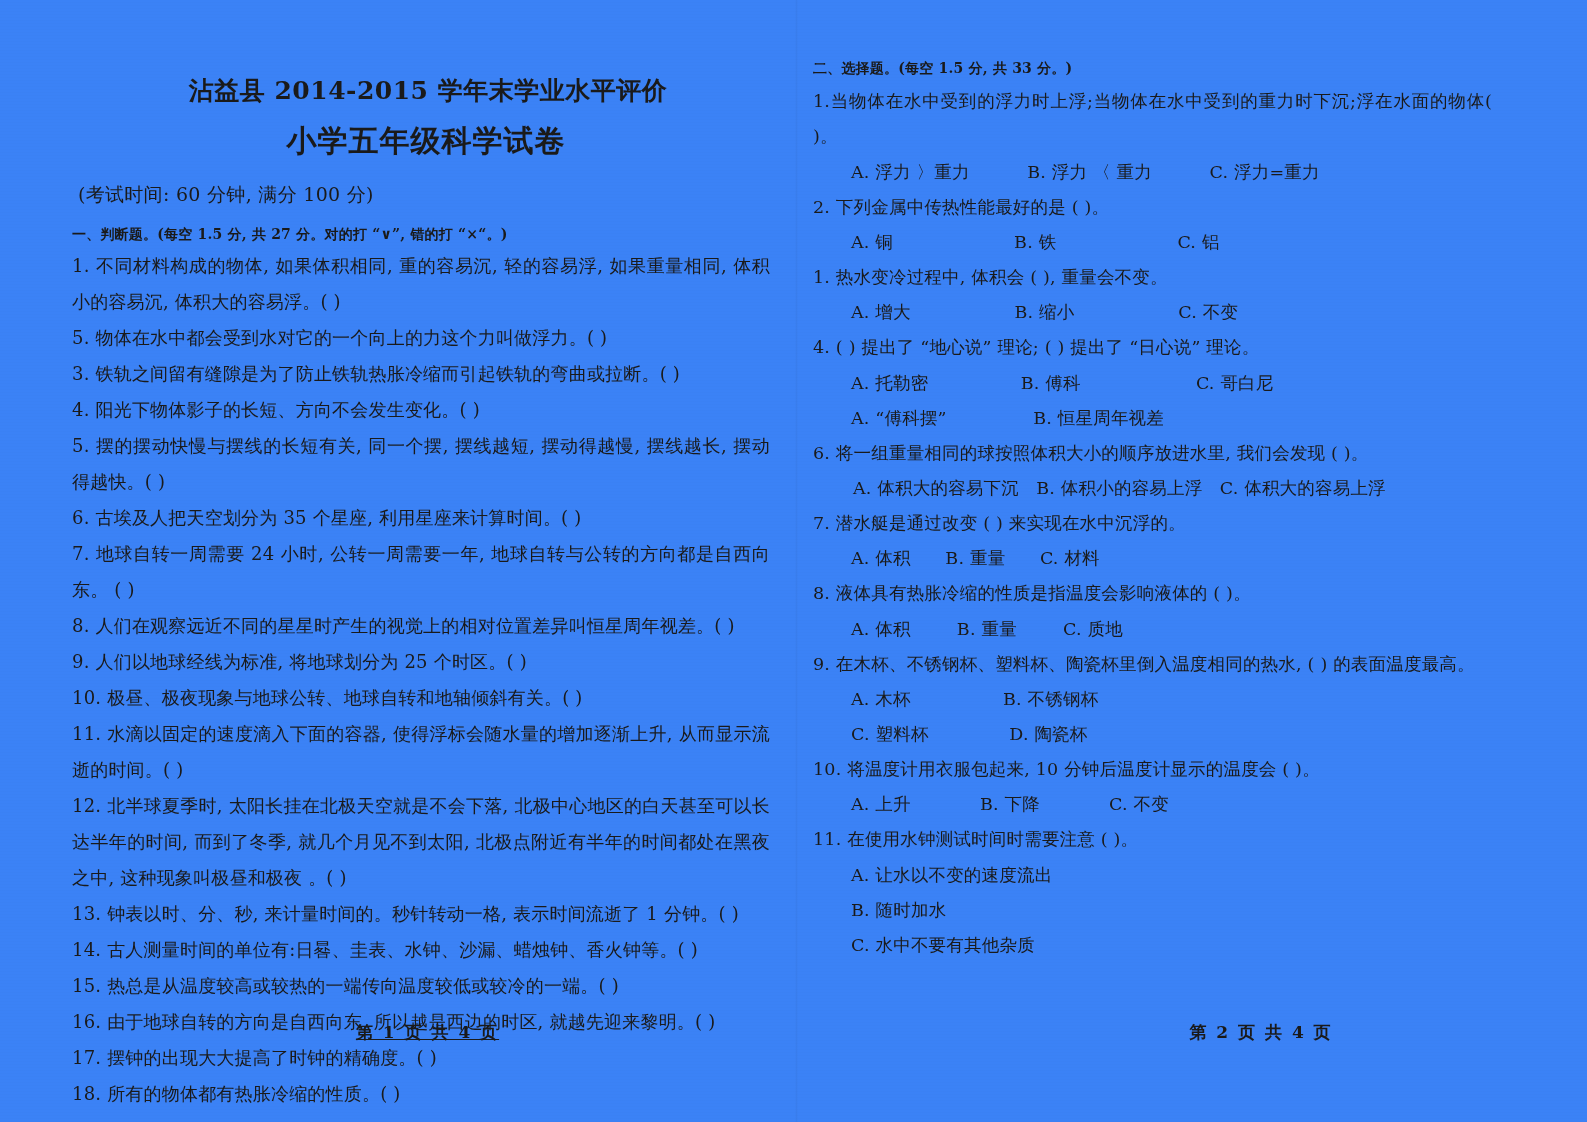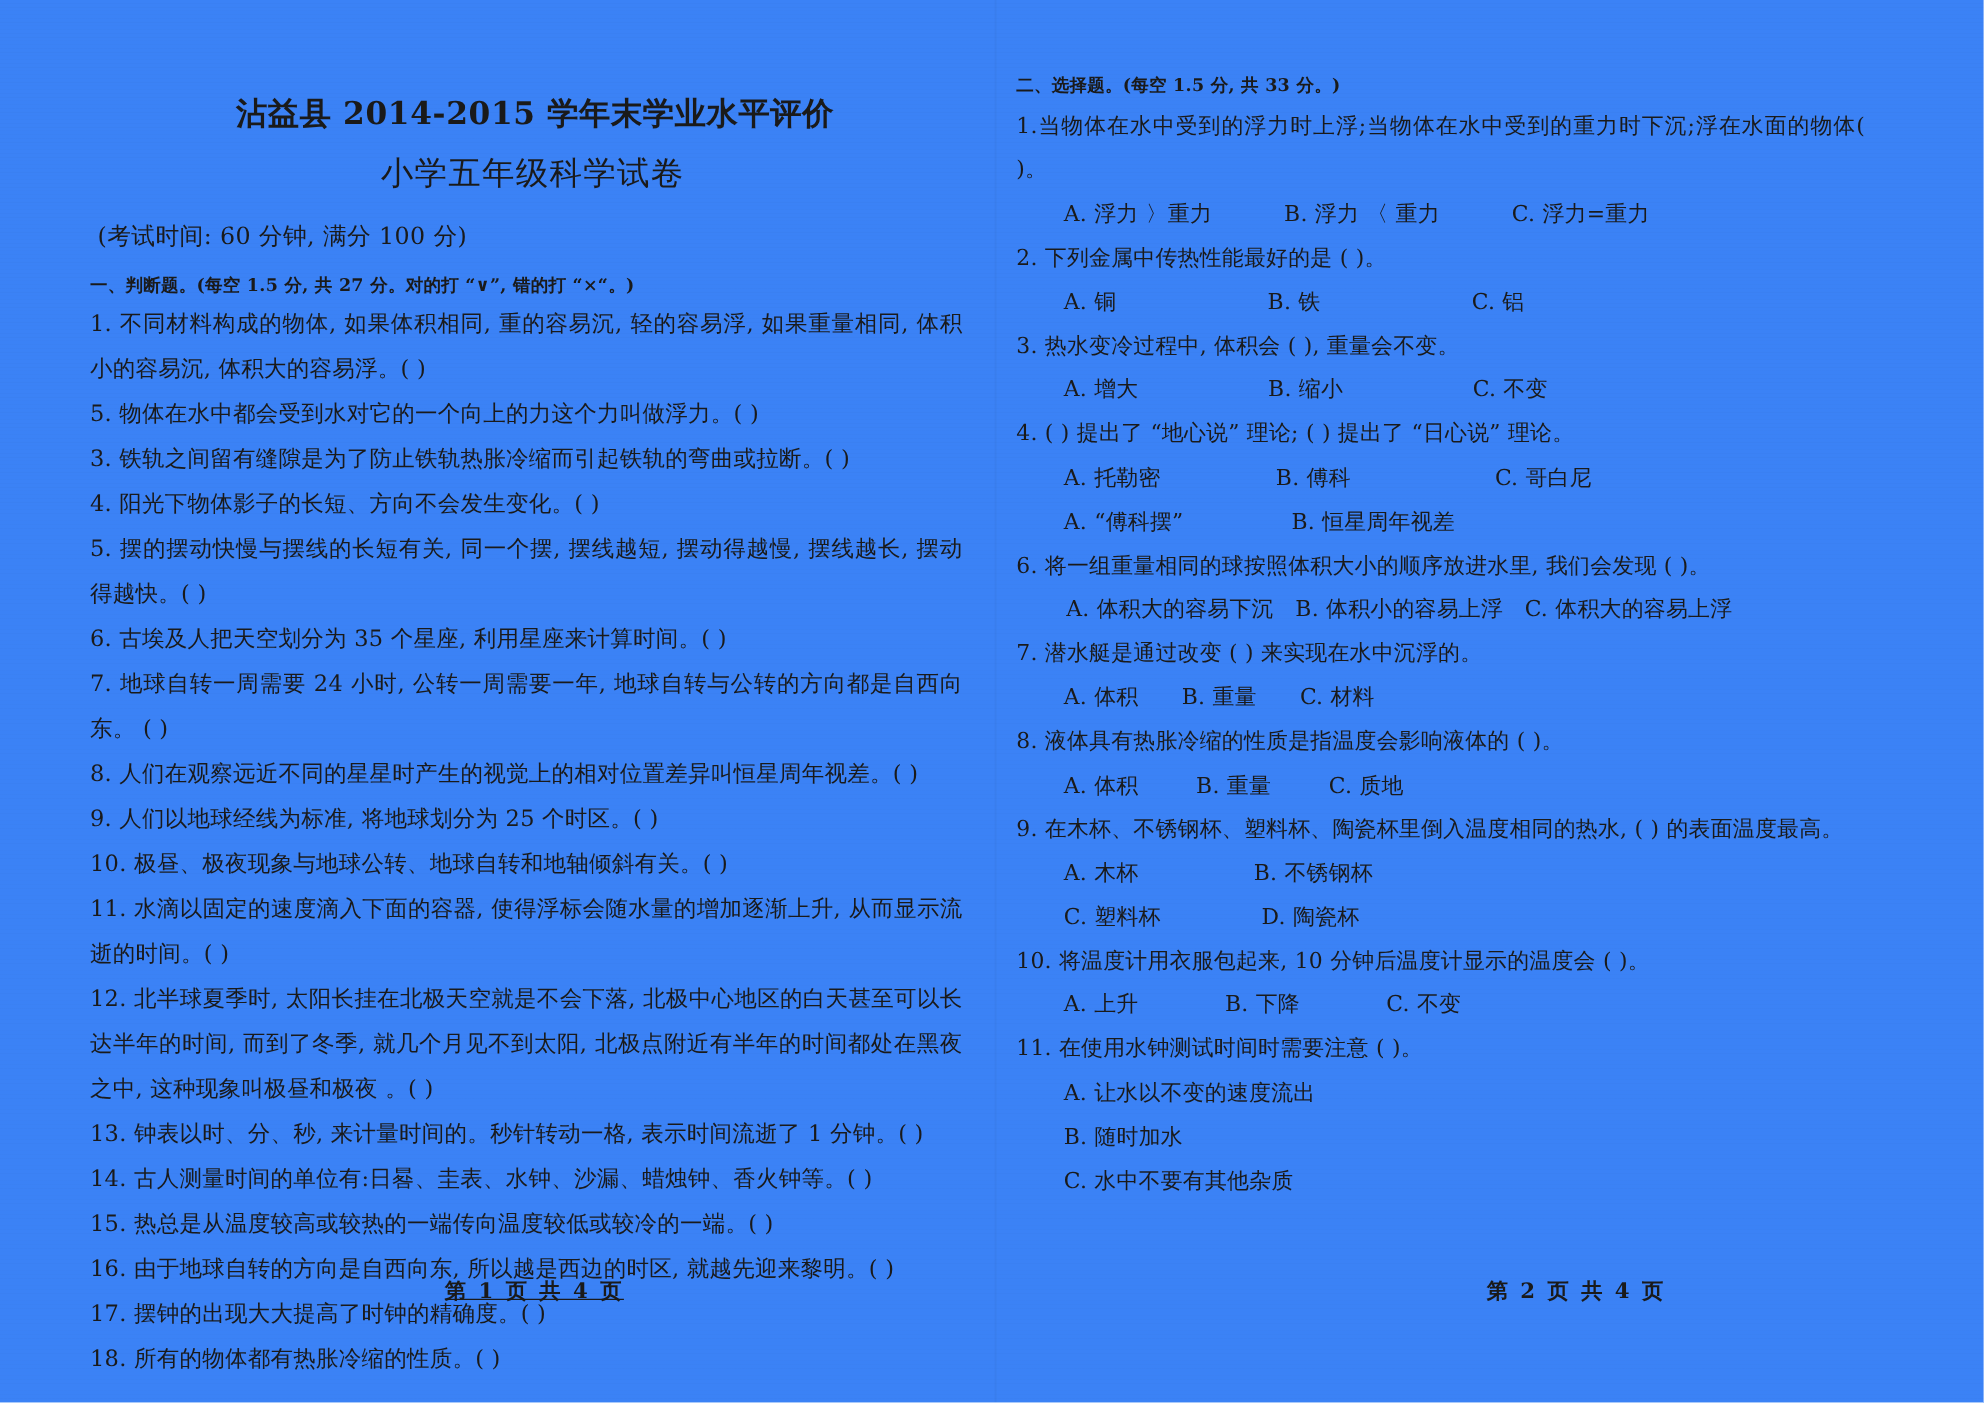--- a/index.html
+++ b/index.html
@@ -46,22 +46,22 @@
     font-family: "DejaVu Serif", "Liberation Serif", serif;
     font-weight: bold;
     font-size: 25px;
     letter-spacing: 0.5px;
     margin: 14px 0 0 0;
     padding-left: 14px;
   }
   .doc-title-2 {
     text-align: center;
     font-family: "DejaVu Serif", "Liberation Serif", serif;
-    font-weight: normal;
-    font-size: 26px;
+    font-weight: bold;
+    font-size: 30px;
     letter-spacing: 1px;
     margin: 14px 0 0 0;
     padding-left: 10px;
   }
   .doc-subtitle {
     font-size: 19px;
     margin: 20px 0 0 0;
     padding-left: 6px;
     letter-spacing: 0.3px;
   }
@@ -179,21 +179,21 @@
       <div class="section-head-r">二、选择题。(每空 1.5 分, 共 33 分。)</div>
 
       <div>
 
         <p class="q q-right">1.当物体在水中受到的浮力时上浮;当物体在水中受到的重力时下沉;浮在水面的物体(    )。</p>
         <p class="opts">A. 浮力 〉重力          B. 浮力 〈 重力          C. 浮力=重力</p>
 
         <p class="q q-right">2. 下列金属中传热性能最好的是 (    )。</p>
         <p class="opts">A. 铜                     B. 铁                     C. 铝</p>
 
-        <p class="q q-right">3. 热水变冷过程中, 体积会 (   ), 重量会不变。</p>
+        <p class="q q-right">1. 热水变冷过程中, 体积会 (   ), 重量会不变。</p>
         <p class="opts">A. 增大                  B. 缩小                  C. 不变</p>
 
         <p class="q q-right">4. (   ) 提出了 “地心说” 理论; (    ) 提出了 “日心说” 理论。</p>
         <p class="opts">A. 托勒密                B. 傅科                    C. 哥白尼</p>
 
         <p class="opts">A. “傅科摆”               B. 恒星周年视差</p>
 
         <p class="q q-right">6. 将一组重量相同的球按照体积大小的顺序放进水里, 我们会发现 (   )。</p>
         <p class="opts opts-tight">A. 体积大的容易下沉   B. 体积小的容易上浮   C. 体积大的容易上浮</p>
 

